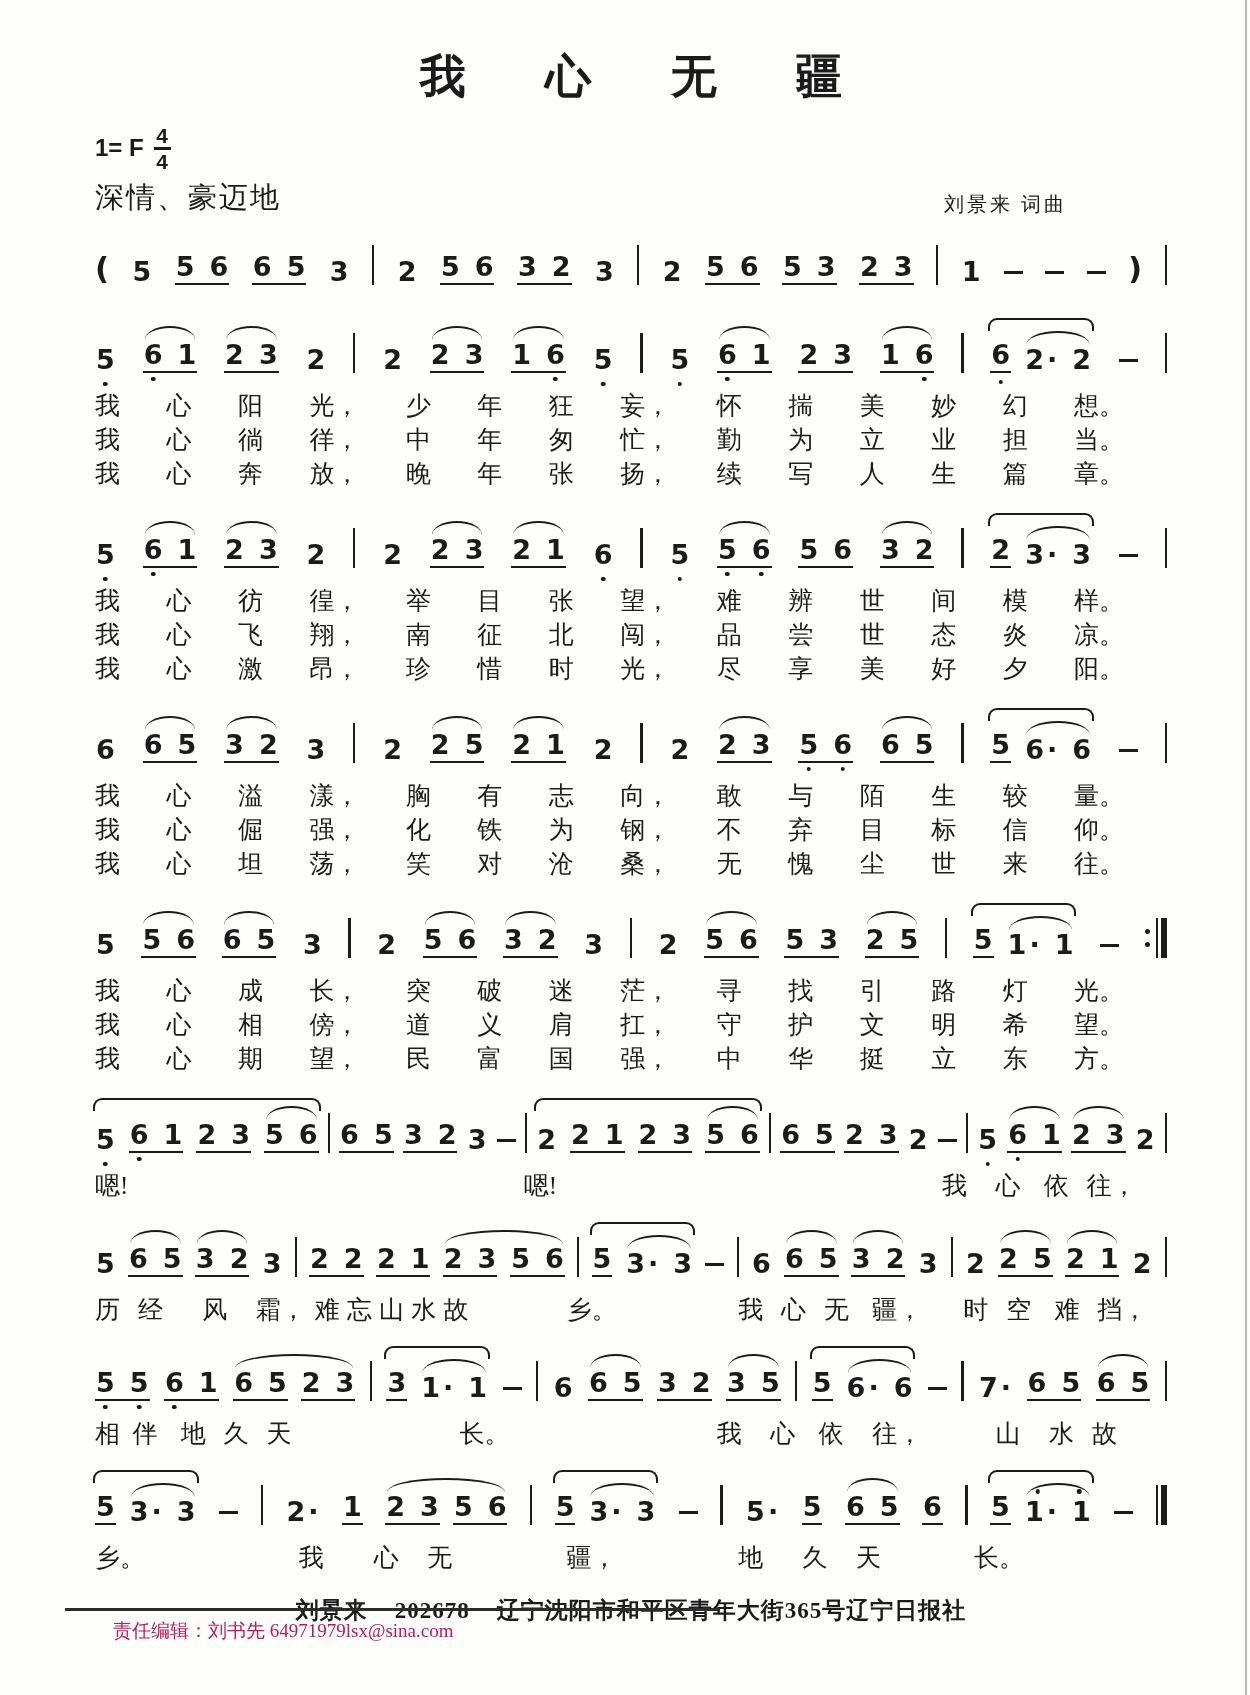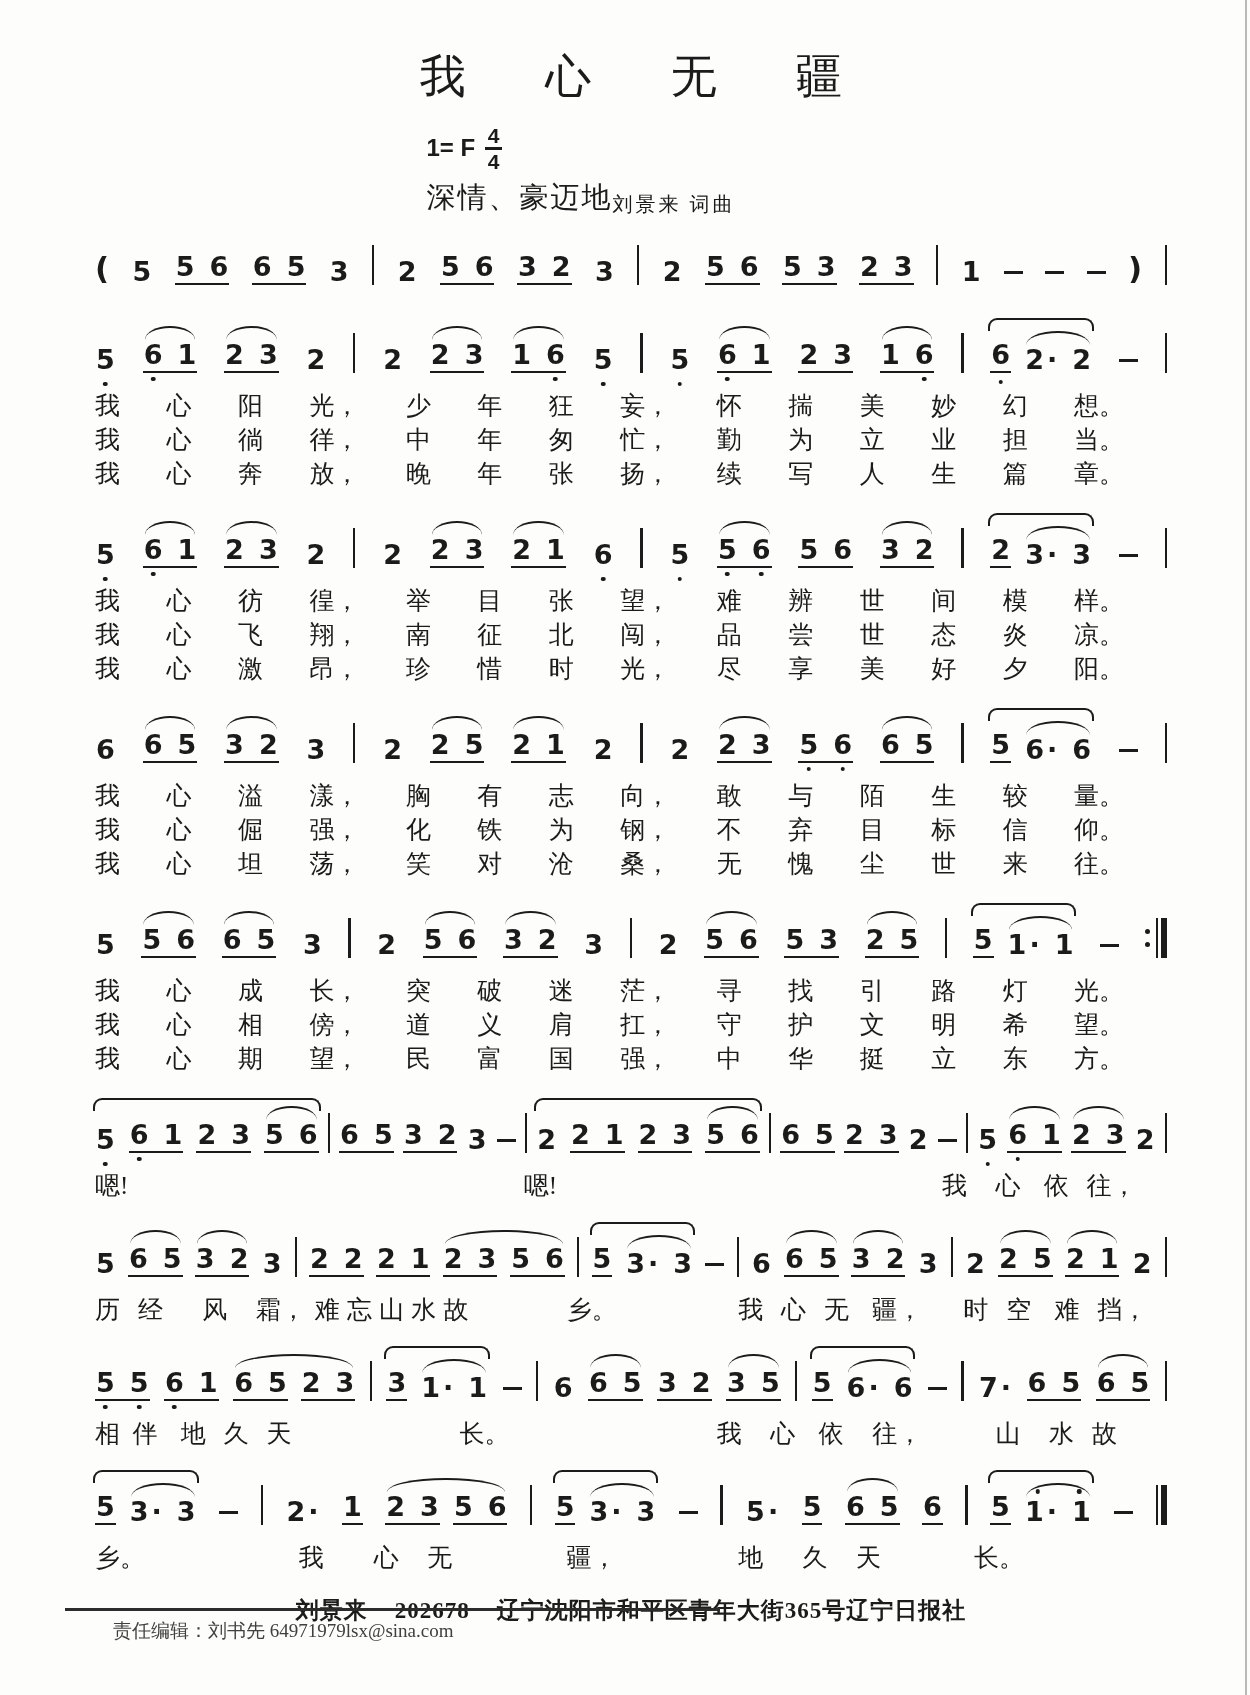--- a/index.html
+++ b/index.html
@@ -5,25 +5,25 @@
   html,body{margin:0;padding:0;}
   body{
     width:1250px;height:1695px;overflow:hidden;
     background:#fdfdfc;color:#1b1b1b;
     font-family:"Liberation Serif","DejaVu Serif",serif;
     position:relative;
   }
   .edge-line{position:absolute;right:3px;top:0;bottom:0;width:2px;background:#b9b9b9;}
   .content{position:absolute;left:95px;top:0;width:1072px;}
   .title{
-    text-align:center;font-size:46px;font-weight:normal;
+    text-align:center;font-size:46px;font-weight:bold;
     letter-spacing:34px;text-indent:34px;margin-top:52px;line-height:1.1;
   }
   .subtitle{text-align:center;font-size:24px;margin-top:26px;letter-spacing:4px;}
-  .meta{display:flex;justify-content:center;align-items:flex-end;margin-top:22px;}
+  .meta{display:flex;justify-content:space-between;align-items:flex-end;margin-top:22px;}
   .meta-left{display:flex;flex-direction:column;gap:6px;}
   .keysig{display:flex;align-items:center;font-size:24px;font-weight:bold;
     font-family:"Liberation Sans","DejaVu Sans",sans-serif;}
   .ts{display:inline-flex;flex-direction:column;align-items:center;margin-left:10px;
       font-size:21px;line-height:1.0;}
   .ts-bar{width:17px;height:2.5px;background:#1b1b1b;margin:1.5px 0;}
   .tempo{font-size:29px;letter-spacing:2px;}
   .credit{font-size:20px;padding-right:100px;letter-spacing:3px;}
   
   .system{margin:0;}
@@ -56,21 +56,21 @@
   
   .lyr-even{display:flex;justify-content:space-between;width:96%;
     font-size:25px;line-height:34px;}
   .lyr-pos{position:relative;height:36px;font-size:25px;}
   .lyr-pos span{position:absolute;top:0;white-space:nowrap;}
   
   .footer{text-align:center;font-size:23px;margin-top:18px;white-space:pre;
     font-weight:bold;letter-spacing:1px;}
   .editor{position:absolute;left:65px;top:1608px;width:700px;}
   .rule{width:655px;height:2.5px;background:#2c2c2c;}
-  .ed-text{font-size:19px;color:#404040;margin-top:7px;padding-left:48px;
+  .ed-text{font-size:19px;color:#be185d;margin-top:7px;padding-left:48px;
     font-family:"Liberation Serif","DejaVu Serif",serif;}
 </style>
 </head>
 <body>
 
 <div class="edge-line"></div>
 
 <div class="content">
   <div class="title">我 心 无 疆</div>
 

